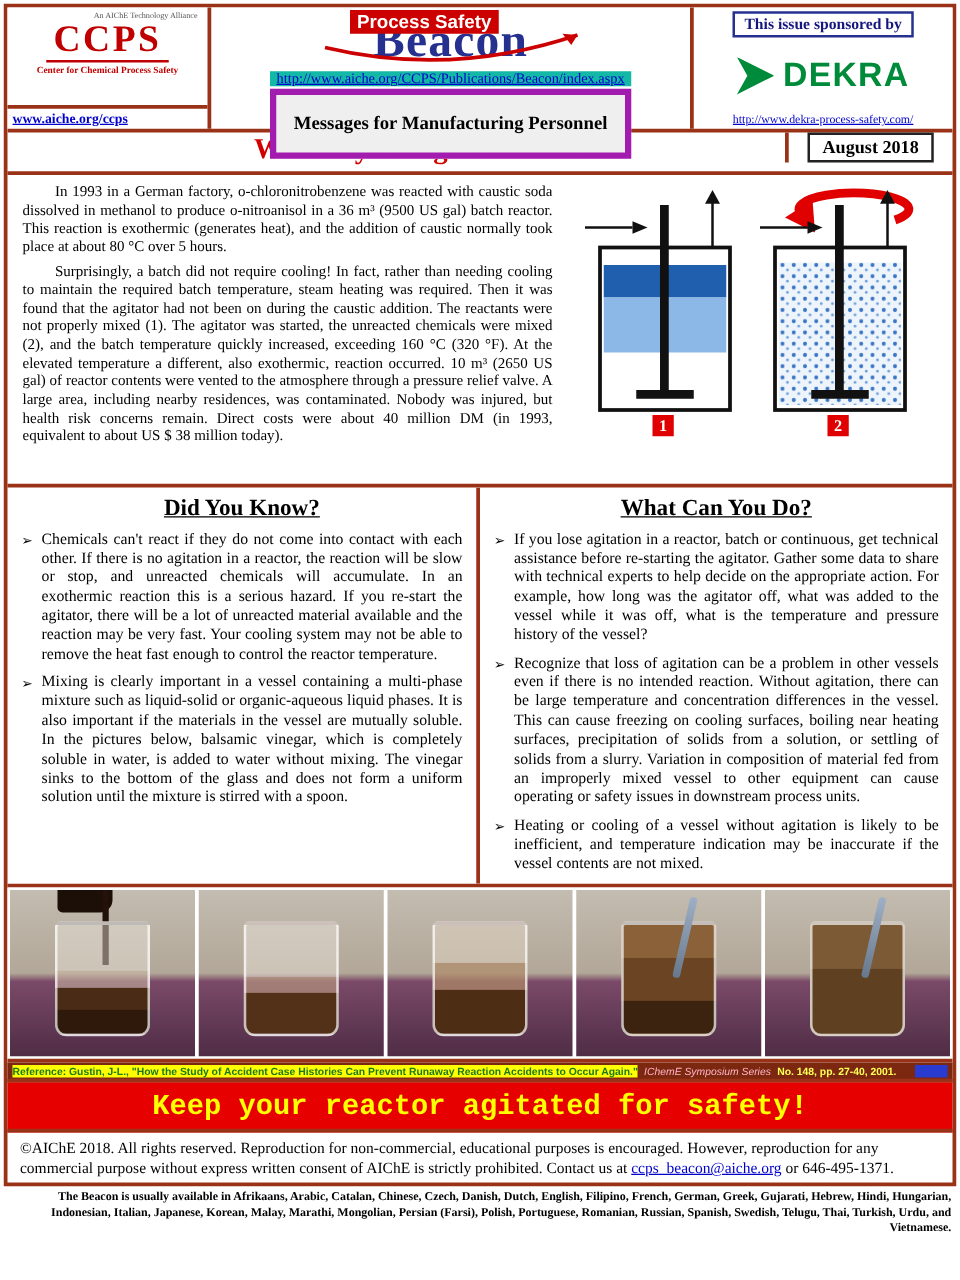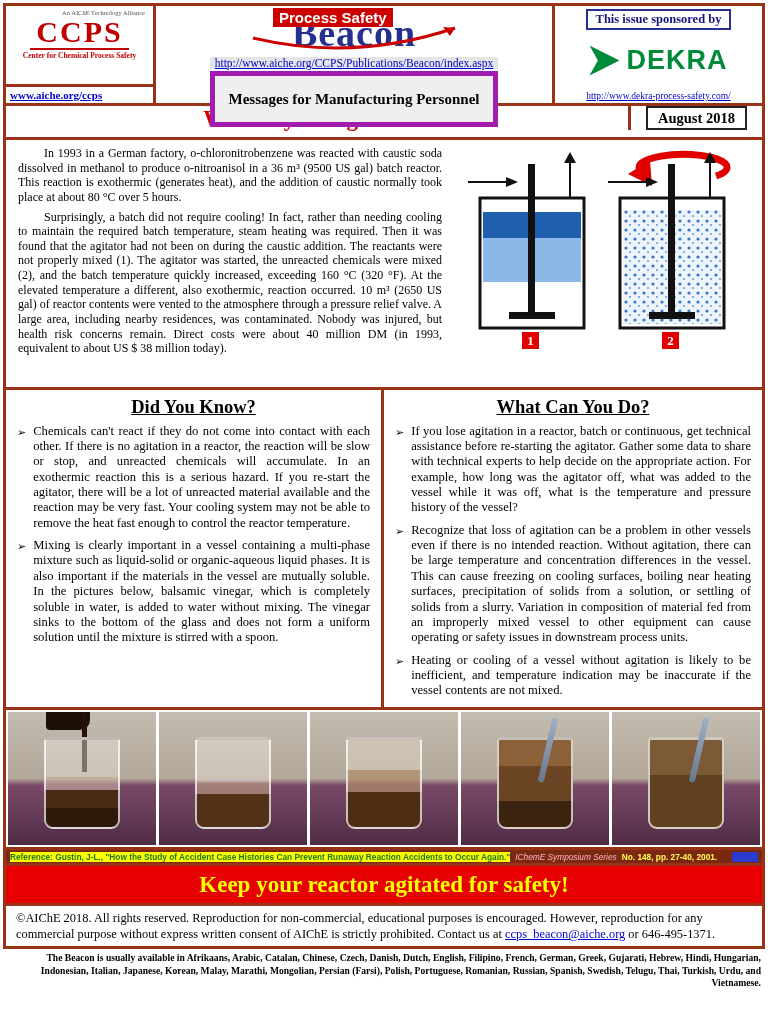--- a/index.html
+++ b/index.html
@@ -6,34 +6,34 @@
   html,body { margin:0; padding:0; background:#fff; }
   body { width:768px; font-family:"Liberation Serif","DejaVu Serif",serif; color:#000; }
   .wrap { width:762px; margin:3px auto 0; }
   .frame { border:3px solid #9a3218; }
   .sec { border-bottom:3px solid #9a3218; }
   .sec:last-child { border-bottom:none; }
 
   
   .header { display:flex; height:100px; background:#fff; }
   .hcell { position:relative; }
-  .ccps { width:150px; border-right:3px solid #9a3218; display:flex; flex-direction:column; }
+  .ccps { width:163px; border-right:3px solid #9a3218; display:flex; flex-direction:column; }
   .ccps-top { flex:1; padding:3px 4px 0; text-align:center; }
   .ccps-alliance { font-size:6.5px; color:#555; text-align:right; margin-right:4px; }
   .ccps-word { font-size:30px; font-weight:bold; color:#c00000; letter-spacing:2px; line-height:32px; display:inline-block; border-bottom:2px solid #c00000; padding:0 6px; }
   .ccps-sub { font-size:7.5px; color:#c00000; font-weight:bold; margin-top:1px; }
   .ccps-link { border-top:3px solid #9a3218; padding:2px 4px; font-size:11px; font-weight:bold; text-align:left; }
   a { color:#0000cc; text-decoration:underline; cursor:pointer; }
 
   .beacon { flex:1; display:flex; flex-direction:column; align-items:center; padding-top:2px; }
   .beacon-logo { position:relative; height:48px; width:230px; text-align:center; }
   .ps-tag { position:absolute; top:0; left:34px; background:#cc0000; color:#fff; font-size:15px; font-weight:bold; font-family:"Liberation Sans",sans-serif; padding:1px 6px; z-index:2; }
   .beacon-word { font-size:38px; font-weight:bold; color:#26318f; line-height:50px; letter-spacing:1px; }
   .swoosh { position:absolute; left:0; top:0; width:230px; height:48px; pointer-events:none; }
-  .beacon-url { font-size:11.5px; background:#e5e5e5; padding:0 5px; margin-top:1px; }
+  .beacon-url { font-size:11.5px; background:#14b8a6; padding:0 5px; margin-top:1px; }
   .tagline-box { border:5px solid #a21caf; background:#efefef; margin-top:2px; padding:13px 14px; font-weight:bold; font-size:15px; line-height:20px; }
 
   .sponsor { width:210px; border-left:3px solid #9a3218; display:flex; flex-direction:column; align-items:center; padding:3px 2px 2px; }
   .sponsor-label { border:2px solid #26318f; color:#15157e; font-weight:bold; font-size:12.5px; padding:0 8px; line-height:17px; }
   .dekra { flex:1; display:flex; align-items:center; gap:7px; }
   .dekra-mark { width:30px; height:30px; background:#008b3a; display:inline-block;
                 clip-path:polygon(0 0,100% 50%,0 100%,28% 50%); }
   .dekra-word { color:#008b3a; font-weight:bold; font-size:27px; font-family:"Liberation Sans",sans-serif; letter-spacing:1px; }
   .sponsor-url { font-size:9.5px; }
 
@@ -76,21 +76,21 @@
   
   .refbar { height:16px; background:#7c2810; display:flex; align-items:center; gap:5px;
             padding:0 4px; font-family:"Liberation Sans",sans-serif; font-size:8.3px; white-space:nowrap; overflow:hidden; }
   .ref-hl { background:#ffff00; color:#1a7a1a; font-weight:bold; }
   .ref-series { color:#ffb3c8; font-style:italic; }
   .ref-cite { color:#ffff55; font-weight:bold; }
   .ref-endbox { margin-left:auto; width:26px; height:10px; background:#2a3bd0; flex:0 0 auto; }
 
   
   .banner { height:40px; background:#e60000; color:#ffff00; display:flex; align-items:center; justify-content:center;
-            font-family:Liberation Serif, serif; font-weight:bold; font-size:23px; }
+            font-family:Liberation Mono, monospace; font-weight:bold; font-size:23px; }
 
   
   .copyright { padding:4px 10px; text-align:left; font-size:12.4px; line-height:1.3; }
 
   
   .langs { text-align:right; font-weight:bold; font-size:9.6px; line-height:1.3; padding:3px 4px 4px; }
 </style>
 </head>
 <body>
 

